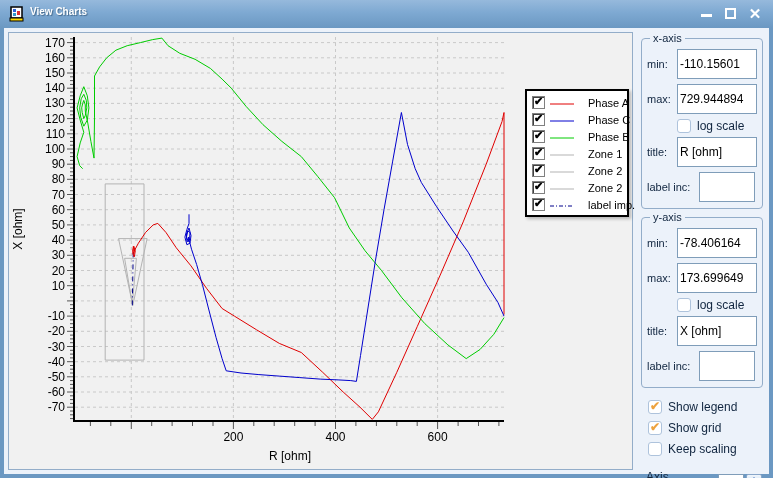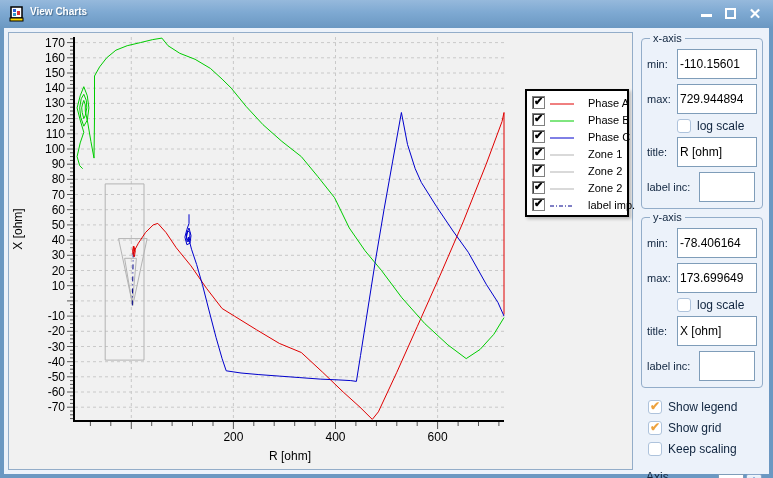--- a/index.html
+++ b/index.html
@@ -284,30 +284,30 @@
           <div class="leg-row">
             <span class="leg-cb checked"></span>
             <span class="leg-line"><svg width="24" height="8">
                 <line x1="0" y1="4" x2="24" y2="4" stroke="#e00000" stroke-width="1"></line>
               </svg></span>
             <span class="leg-label">Phase A</span>
           </div>
           <div class="leg-row">
             <span class="leg-cb checked"></span>
             <span class="leg-line"><svg width="24" height="8">
+                <line x1="0" y1="4" x2="24" y2="4" stroke="#0000cc" stroke-width="1"></line>
+              </svg></span>
+            <span class="leg-label">Phase C</span>
+          </div>
+          <div class="leg-row">
+            <span class="leg-cb checked"></span>
+            <span class="leg-line"><svg width="24" height="8">
                 <line x1="0" y1="4" x2="24" y2="4" stroke="#00cc00" stroke-width="1"></line>
               </svg></span>
             <span class="leg-label">Phase B</span>
-          </div>
-          <div class="leg-row">
-            <span class="leg-cb checked"></span>
-            <span class="leg-line"><svg width="24" height="8">
-                <line x1="0" y1="4" x2="24" y2="4" stroke="#0000cc" stroke-width="1"></line>
-              </svg></span>
-            <span class="leg-label">Phase C</span>
           </div>
           <div class="leg-row">
             <span class="leg-cb checked"></span>
             <span class="leg-line"><svg width="24" height="8">
                 <line x1="0" y1="4" x2="24" y2="4" stroke="#b3b3b3" stroke-width="1"></line>
               </svg></span>
             <span class="leg-label">Zone 1</span>
           </div>
           <div class="leg-row">
             <span class="leg-cb checked"></span>

